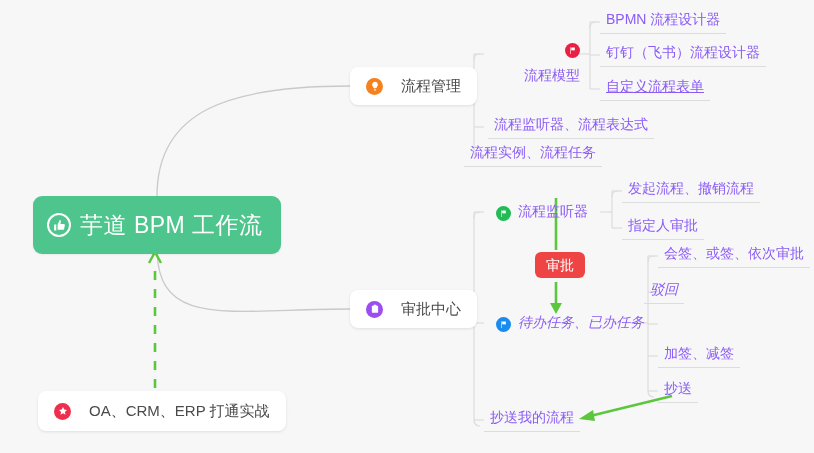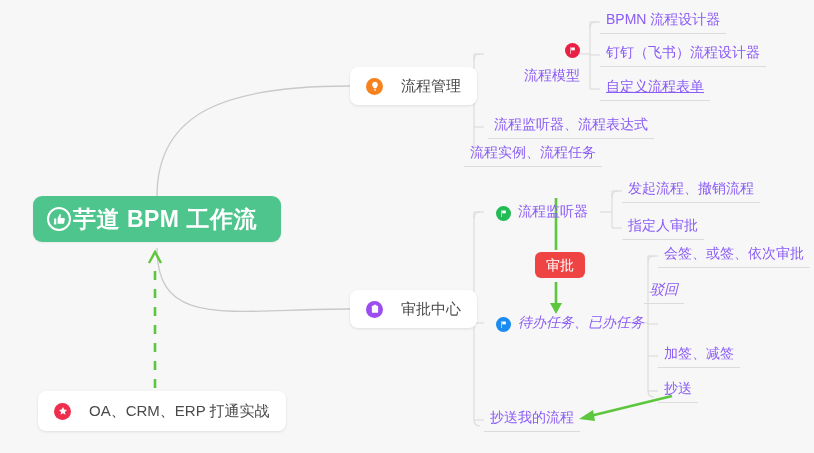--- a/index.html
+++ b/index.html
@@ -10,27 +10,26 @@
     overflow: hidden;
   }
   #stage { position: relative; width: 814px; height: 453px; background: #f7f7f7; }
 
   svg.links { position: absolute; left: 0; top: 0; width: 814px; height: 453px; }
 
   
   .root-node {
     position: absolute;
     left: 33px; top: 196px;
-    width: 248px; height: 46px;
+    width: 248px; height: 58px;
     background: #4ec58c;
     border-radius: 9px;
-    display: flex; align-items: center; gap: 2px;
+    display: flex; align-items: center; gap: 9px;
     padding-left: 14px;
     box-shadow: 0 1px 2px rgba(0,0,0,.06);
-    font-weight: bold;
   }
   .root-label {
     color: #ffffff;
     font-size: 23px;
     letter-spacing: .5px;
     white-space: nowrap;
   }
 
   
   .card-node {

